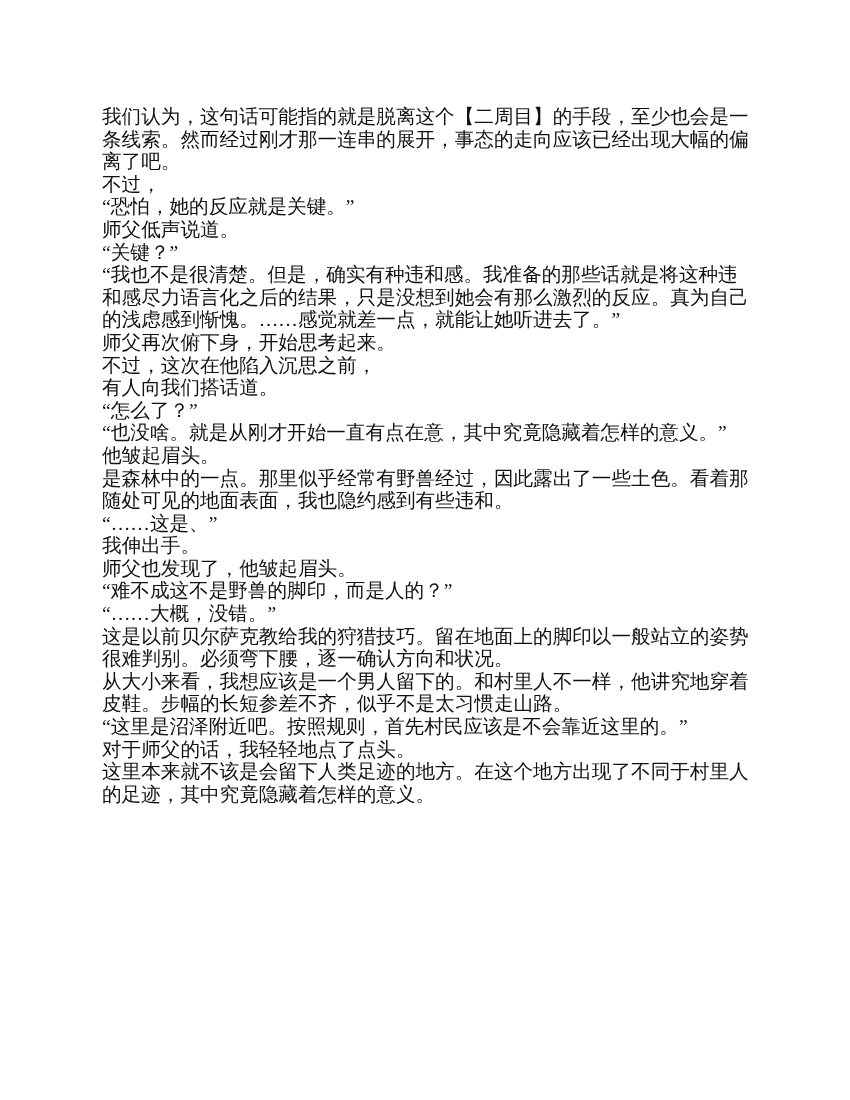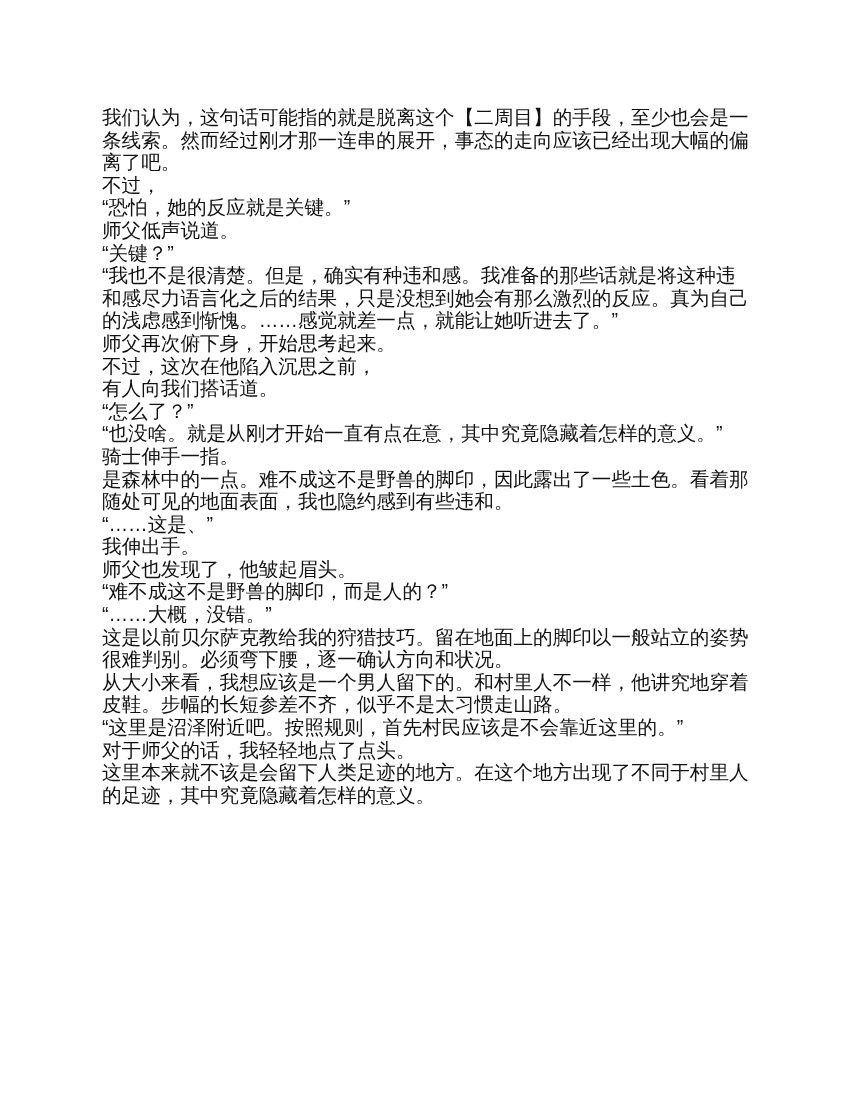--- a/index.html
+++ b/index.html
@@ -11,21 +11,21 @@
       width: 850px;
       height: 1100px;
       position: relative;
       overflow: hidden;
     }
     .page {
       position: absolute;
       left: 102px;
       top: 106px;
       width: 650px;
-      font-family: Liberation Sans, sans-serif;
+      font-family: Liberation Serif, serif;
       font-size: 19.6px;
       line-height: 22.6px;
       color: #111111;
     }
     .para {
       margin: 0;
       padding: 0;
       word-break: break-all;
     }
   </style>
@@ -37,22 +37,22 @@
   <p class="para">不过，</p>
   <p class="para">“恐怕，她的反应就是关键。”</p>
   <p class="para">师父低声说道。</p>
   <p class="para">“关键？”</p>
   <p class="para">“我也不是很清楚。但是，确实有种违和感。我准备的那些话就是将这种违和感尽力语言化之后的结果，只是没想到她会有那么激烈的反应。真为自己的浅虑感到惭愧。……感觉就差一点，就能让她听进去了。”</p>
   <p class="para">师父再次俯下身，开始思考起来。</p>
   <p class="para">不过，这次在他陷入沉思之前，</p>
   <p class="para">有人向我们搭话道。</p>
   <p class="para">“怎么了？”</p>
   <p class="para">“也没啥。就是从刚才开始一直有点在意，其中究竟隐藏着怎样的意义。”</p>
-  <p class="para">骑士伸手一指。</p>
-  <p class="para">是森林中的一点。难不成这不是野兽的脚印，因此露出了一些土色。看着那随处可见的地面表面，我也隐约感到有些违和。</p>
+  <p class="para">他皱起眉头。</p>
+  <p class="para">是森林中的一点。那里似乎经常有野兽经过，因此露出了一些土色。看着那随处可见的地面表面，我也隐约感到有些违和。</p>
   <p class="para">“……这是、”</p>
   <p class="para">我伸出手。</p>
   <p class="para">师父也发现了，他皱起眉头。</p>
   <p class="para">“难不成这不是野兽的脚印，而是人的？”</p>
   <p class="para">“……大概，没错。”</p>
   <p class="para">这是以前贝尔萨克教给我的狩猎技巧。留在地面上的脚印以一般站立的姿势很难判别。必须弯下腰，逐一确认方向和状况。</p>
   <p class="para">从大小来看，我想应该是一个男人留下的。和村里人不一样，他讲究地穿着皮鞋。步幅的长短参差不齐，似乎不是太习惯走山路。</p>
   <p class="para">“这里是沼泽附近吧。按照规则，首先村民应该是不会靠近这里的。”</p>
   <p class="para">对于师父的话，我轻轻地点了点头。</p>
   <p class="para">这里本来就不该是会留下人类足迹的地方。在这个地方出现了不同于村里人的足迹，其中究竟隐藏着怎样的意义。</p>

